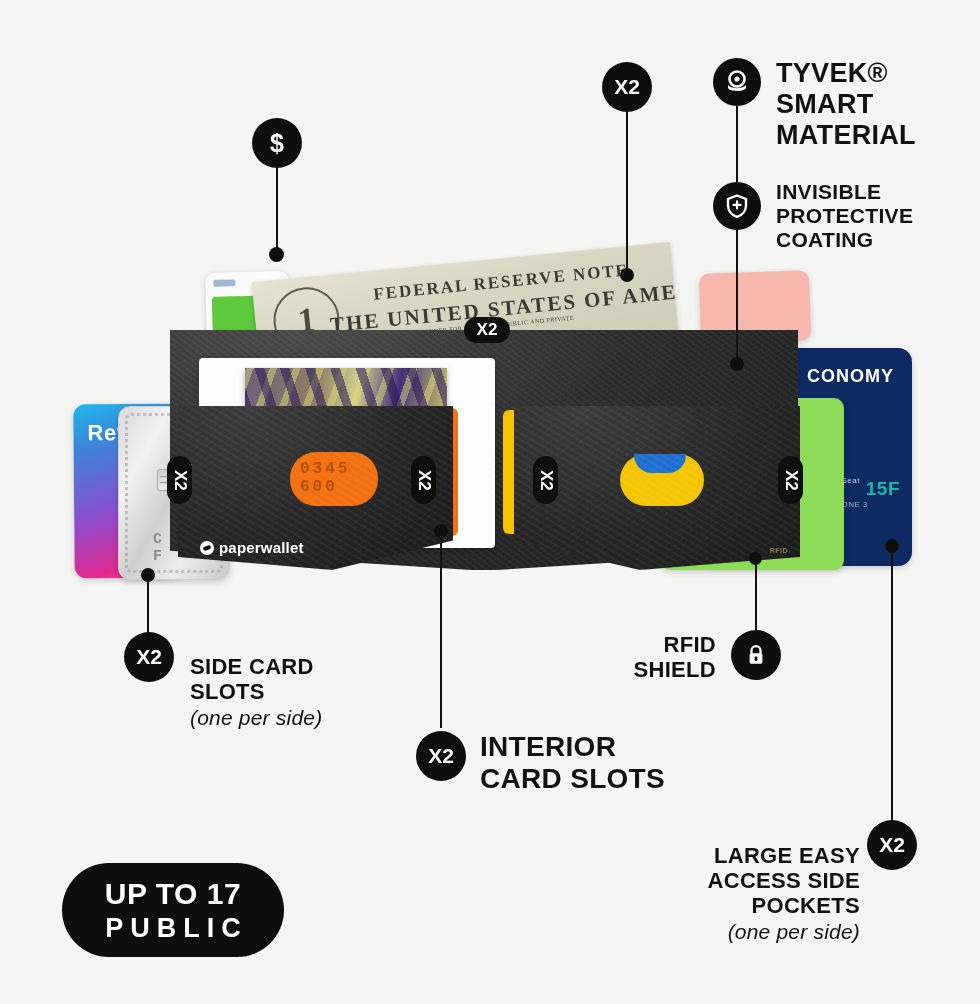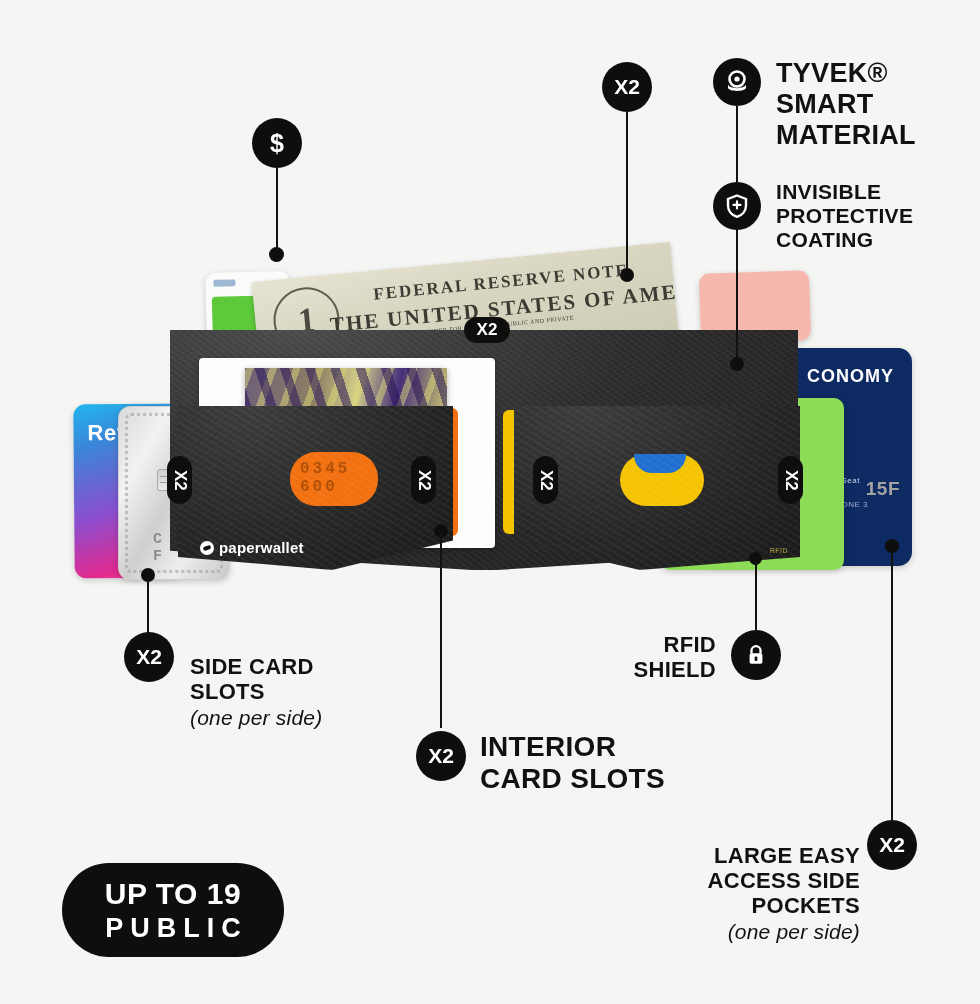--- a/index.html
+++ b/index.html
@@ -183,21 +183,21 @@
   .bp-seatlabel {
     position: absolute;
     right: 52px; top: 128px;
     color: #c9d4e8;
     font-size: 8px;
     letter-spacing: .5px;
   }
   .bp-seat {
     position: absolute;
     right: 12px; top: 130px;
-    color: #a3a3a3;
+    color: #14b8a6;
     font-weight: 800;
     font-size: 19px;
     letter-spacing: .5px;
   }
   .bp-zone {
     position: absolute;
     right: 44px; top: 152px;
     color: #9fb0cd;
     font-size: 8px;
     letter-spacing: .5px;
@@ -491,17 +491,17 @@
 
   <div class="badge-pill" style="left:411px; top:456px; width:25px; height:48px; font-size:17px; writing-mode:vertical-rl;">X2</div>
 
   <div class="badge-pill" style="left:464px; top:317px; width:46px; height:26px; font-size:17px;">X2</div>
 
   <div class="badge-pill" style="left:533px; top:456px; width:25px; height:48px; font-size:17px; writing-mode:vertical-rl;">X2</div>
 
   <div class="badge-pill" style="left:778px; top:456px; width:25px; height:48px; font-size:17px; writing-mode:vertical-rl;">X2</div>
 
   <div class="stamp" style="left:62px; top:863px; width:222px; height:94px;">
-    <span class="l1">UP TO 19</span>
+    <span class="l1">UP TO 17</span>
     <span class="l2">PUBLIC</span>
   </div>
 
 </div>
 
 </body></html>

